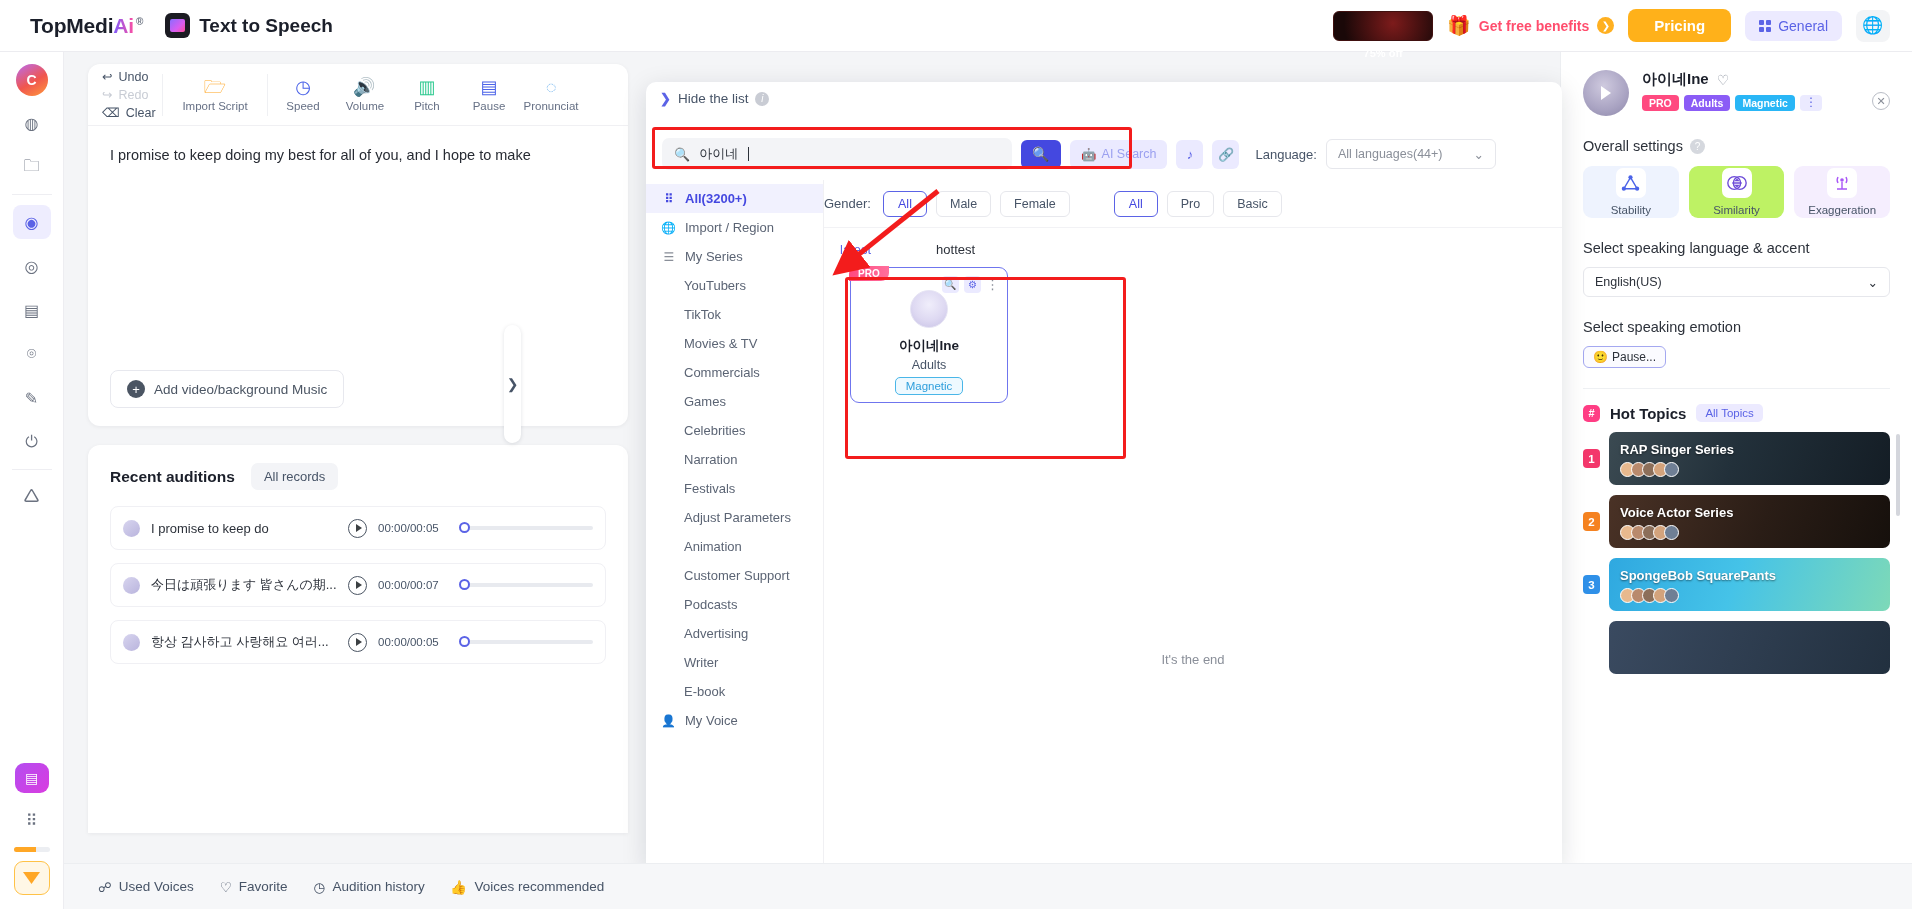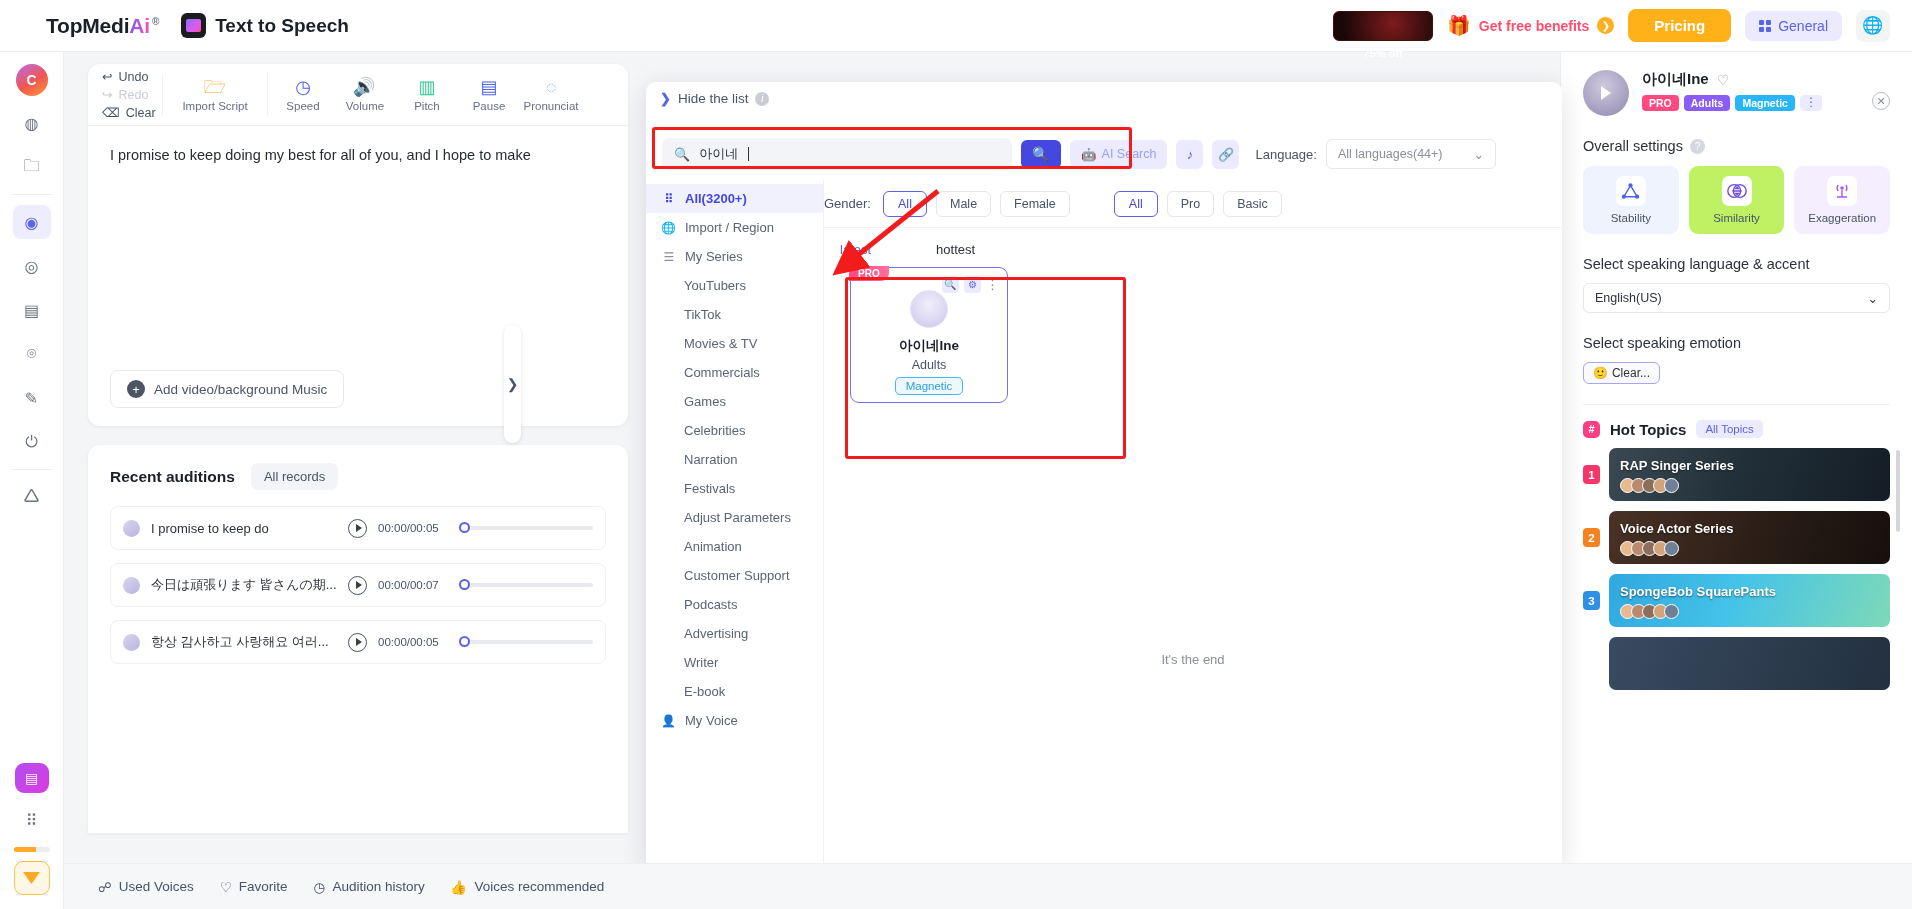--- a/index.html
+++ b/index.html
@@ -11,21 +11,21 @@
     color: #3c4043;
   }
   .app { position: relative; width: 1912px; height: 909px; }
 
   
   .header {
     position: absolute; top: 0; left: 0; width: 1912px; height: 52px;
     background: #fff; display: flex; align-items: center;
     border-bottom: 1px solid #ececf0; z-index: 40;
   }
-  .brand { display: flex; align-items: center; margin-left: 46px; justify-content: center; }
+  .brand { display: flex; align-items: center; margin-left: 30px; justify-content: center; }
   .brand-txt { font-size: 21px; font-weight: 700; color: #1b1f2a; letter-spacing: -.2px; }
   .brand-ai { background: linear-gradient(90deg,#7b5cff,#ff4fa0); -webkit-background-clip: text; background-clip: text; color: transparent; font-weight: 700;}
   .brand-reg { font-size: 10px; vertical-align: super; color: #6b7280; margin-left: 2px; }
   .app-badge {
     width: 25px; height: 25px; border-radius: 6px; margin-left: 22px;
     background: #1b1b22; display:flex; align-items:center; justify-content:center;
   }
   .app-badge i {
     width: 15px; height: 13px; border-radius: 2px;
     background: linear-gradient(135deg,#8b6cff 0%,#d95cf0 60%,#ff4f9a 100%);
@@ -328,21 +328,21 @@
     background:#ebeaff; color:#5b63e6; font-size:12px; padding:1px 5px; border-radius:4px;
     cursor:pointer; line-height:1.1;
   }
   .sec-title { font-size:14.5px; color:#2c313a; margin-top:22px; display:flex;align-items:center;gap:7px; }
   .q-i {
     width:15px;height:15px;border-radius:50%;background:#d5d8de;color:#fff;
     font-size:10px;display:flex;align-items:center;justify-content:center;
   }
   .settings-row { display:flex; gap:10px; margin-top:12px; }
   .set-card {
-    flex:1; height:68px; border-radius:9px; display:flex; flex-direction:column;
+    flex:1; height:52px; border-radius:9px; display:flex; flex-direction:column;
     align-items:center; justify-content:center; gap:6px; cursor:pointer;
   }
   .set-card:nth-child(1){ background:#eef3fe; }
   .set-card:nth-child(2){ background:#bef264; }
   .set-card:nth-child(3){ background:#f5eefe; }
   .set-ico {
     width:30px;height:30px;border-radius:7px;background:#fff;
     display:flex;align-items:center;justify-content:center;
   }
   .set-lbl { font-size:11.5px; color:#475467; }
@@ -779,21 +779,21 @@
 
     <div class="sec-title">Select speaking language &amp; accent</div>
     <div class="lang-drop">
       <span>English(US)</span>
       <span>⌄</span>
     </div>
 
     <div class="sec-title">Select speaking emotion</div>
     <div class="emo-chip">
       <span>🙂</span>
-      <span>Clear...</span>
+      <span>Pause...</span>
     </div>
 
     <div class="divider"></div>
 
     <div class="hot-head">
       <span class="hash-ico">#</span>
       <span class="hot-title">Hot Topics</span>
       <span class="all-topics">All Topics</span>
     </div>
 

